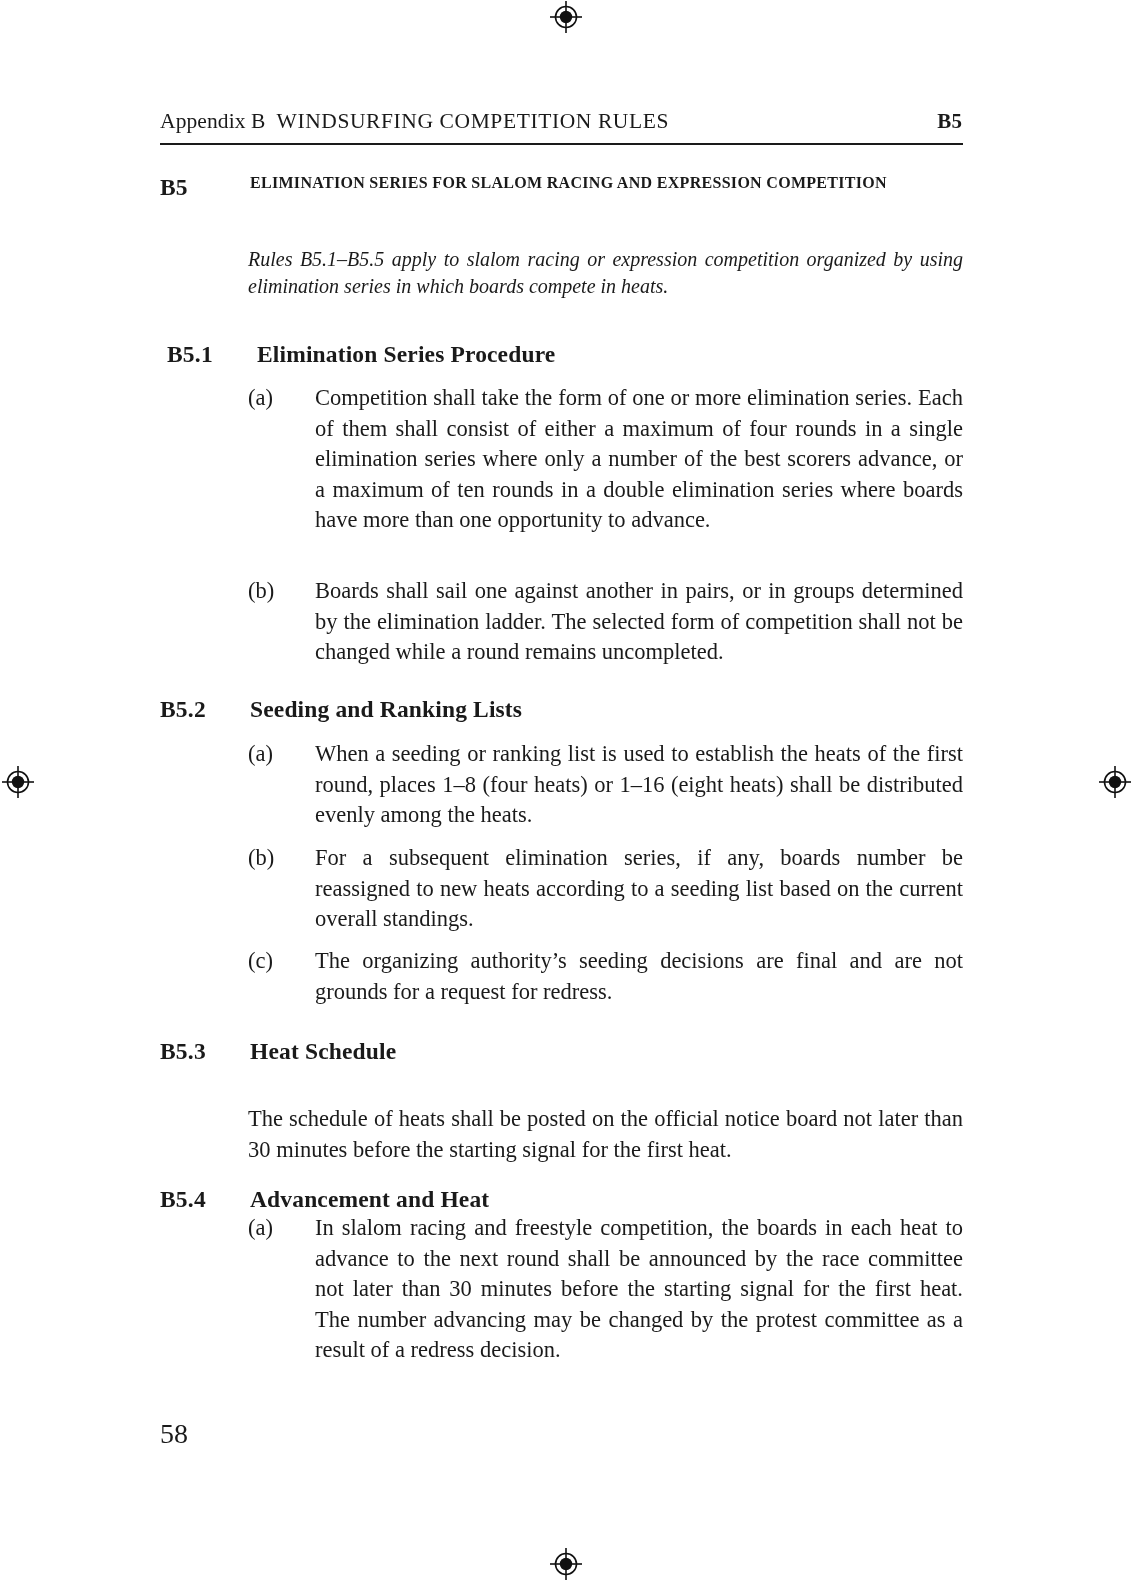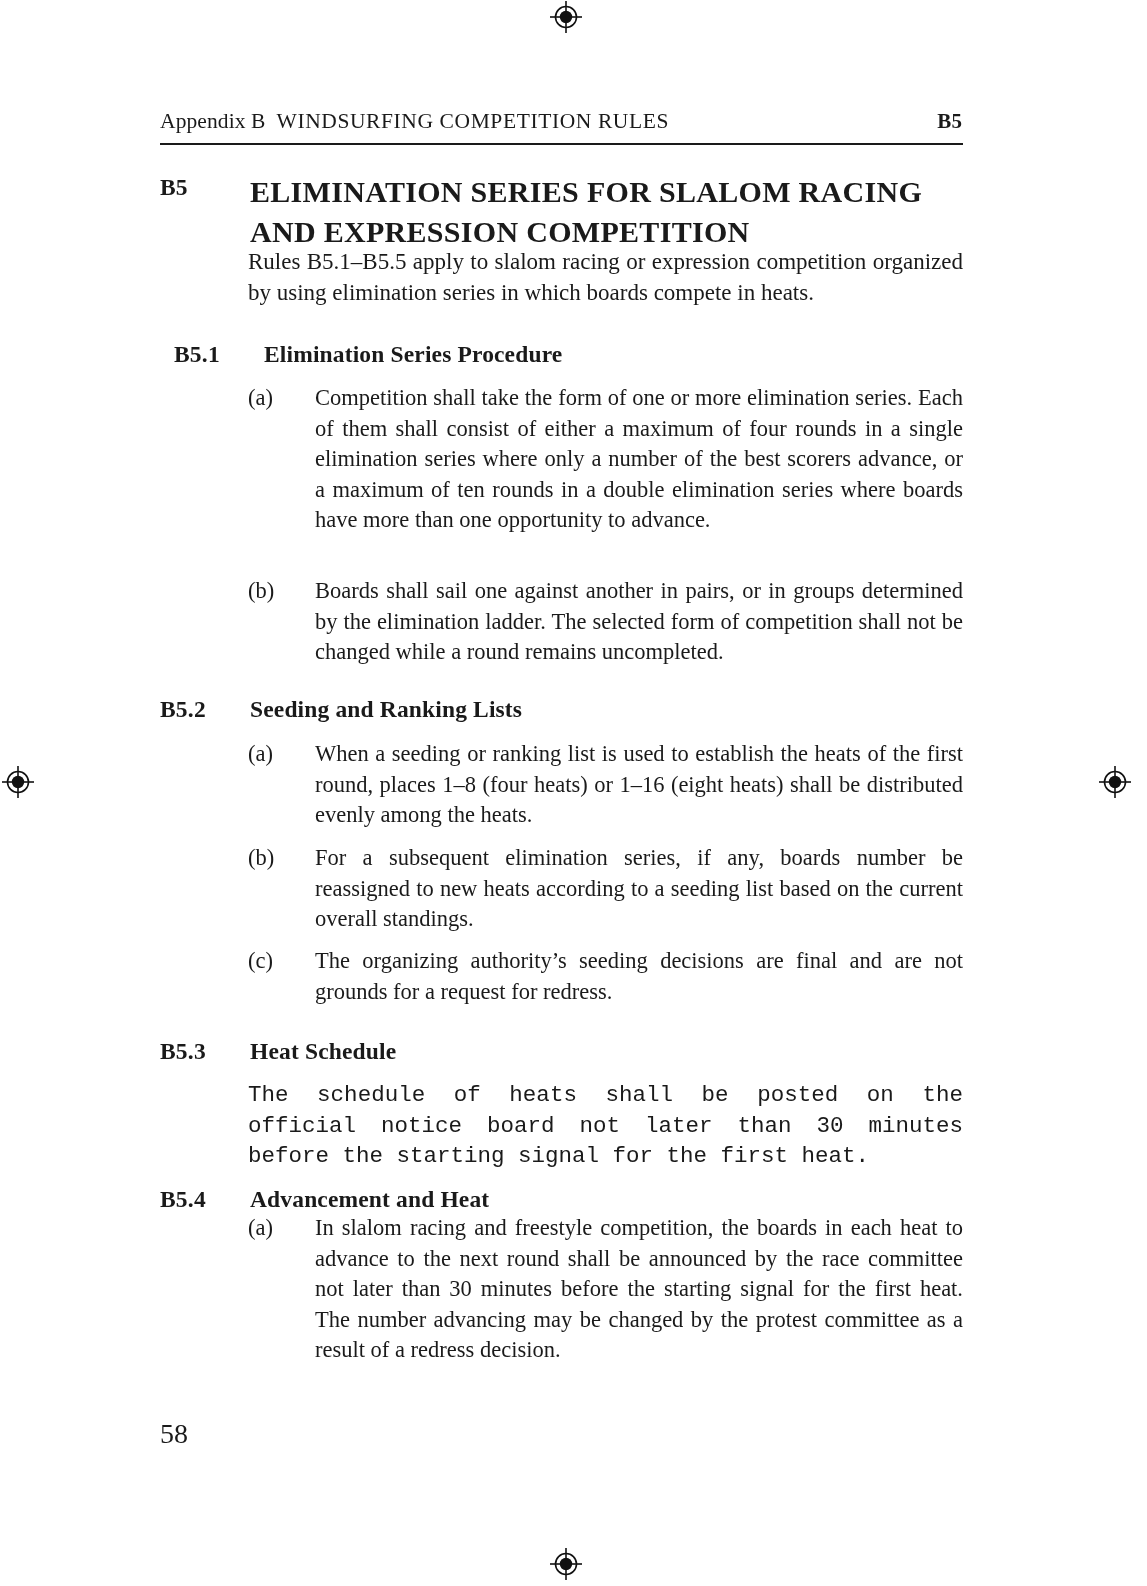--- a/index.html
+++ b/index.html
@@ -91,30 +91,31 @@
     flex: 0 0 90px;
     letter-spacing: 0.2px;
   }
   .sec .sec-title {
     flex: 1 1 auto;
     letter-spacing: 0.15px;
   }
 
   
   .sec.major .sec-title {
-    font-size: 30px;
+    font-size: 16px;
     line-height: 1.32;
     letter-spacing: 0.3px;
   }
 
   
   .preamble {
     left: 248px;
     width: 715px;
-    font-size: 23px;
+    font-style: italic;
+    font-size: 20px;
     line-height: 1.36;
     text-align: justify;
     text-justify: inter-word;
   }
 
   
   .para {
     left: 248px;
     width: 715px;
     font-size: 22.5px;
@@ -198,21 +199,21 @@
   </div>
   <div class="head-rule"></div>
 
   <div class="block sec major" style="left:160px; top:172px; width:803px;">
     <div class="sec-num">B5</div>
     <div class="sec-title">ELIMINATION SERIES FOR SLALOM RACING AND EXPRESSION COMPETITION</div>
   </div>
 
   <div class="block preamble" style="top:246px;">Rules B5.1–B5.5 apply to slalom racing or expression competition organized by using elimination series in which boards compete in heats.</div>
 
-  <div class="block sec" style="left:174px; top:339px; width:803px;">
+  <div class="block sec" style="left:167px; top:339px; width:803px;">
     <div class="sec-num">B5.1</div>
     <div class="sec-title">Elimination Series Procedure</div>
   </div>
 
   <div class="block item" style="top:383px;">
     <div class="item-label">(a)</div>
     <div class="item-text">Competition shall take the form of one or more elimination series. Each of them shall consist of either a maximum of four rounds in a single elimination series where only a number of the best scorers advance, or a maximum of ten rounds in a double elimination series where boards have more than one opportunity to advance.</div>
   </div>
 
   <div class="block item" style="top:576px;">
@@ -238,21 +239,21 @@
   <div class="block item" style="top:946px;">
     <div class="item-label">(c)</div>
     <div class="item-text">The organizing authority’s seeding decisions are final and are not grounds for a request for redress.</div>
   </div>
 
   <div class="block sec" style="left:160px; top:1036px; width:803px;">
     <div class="sec-num">B5.3</div>
     <div class="sec-title">Heat Schedule</div>
   </div>
 
-  <div class="block para" style="top:1080px;font-family:Liberation Mono, monospace;">The schedule of heats shall be posted on the official notice board not later than 30 minutes before the starting signal for the first heat.</div>
+  <div class="block para" style="top:1104px;">The schedule of heats shall be posted on the official notice board not later than 30 minutes before the starting signal for the first heat.</div>
 
   <div class="block sec" style="left:160px; top:1169px; width:803px;margin-top:15px;">
     <div class="sec-num">B5.4</div>
     <div class="sec-title">Advancement and Heat</div>
   </div>
 
   <div class="block item" style="top:1213px;">
     <div class="item-label">(a)</div>
     <div class="item-text">In slalom racing and freestyle competition, the boards in each heat to advance to the next round shall be announced by the race committee not later than 30 minutes before the starting signal for the first heat. The number advancing may be changed by the protest committee as a result of a redress decision.</div>
   </div>

